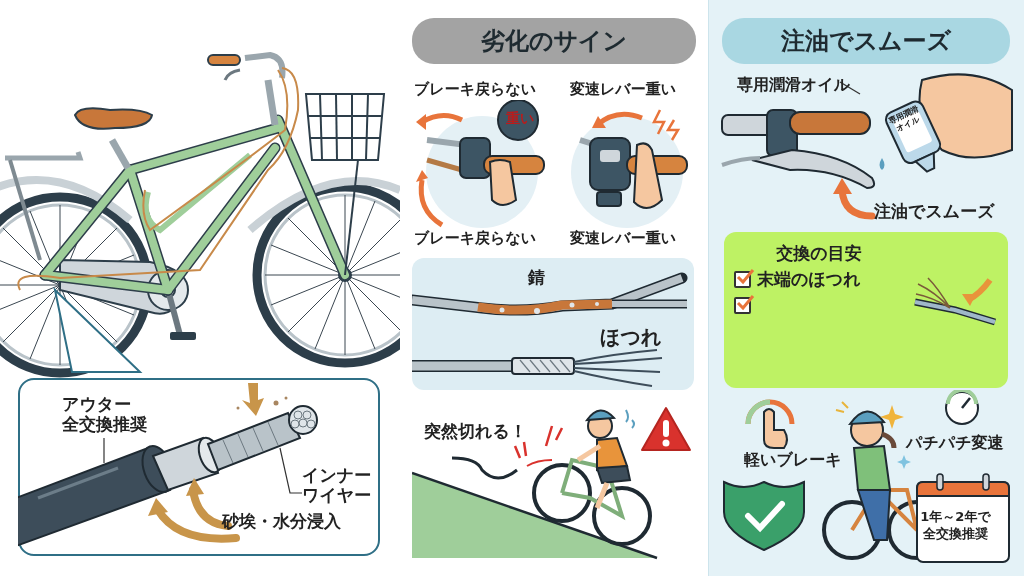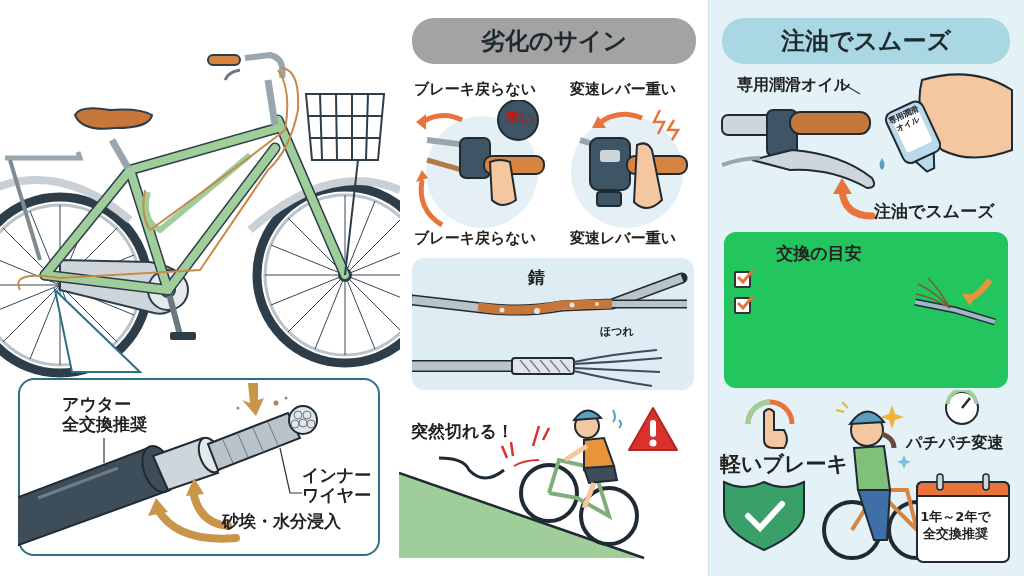--- a/index.html
+++ b/index.html
@@ -12,26 +12,26 @@
   #bike { left: 0; top: 0; width: 400px; height: 380px; }
   
   #callout { left: 18px; top: 378px; width: 362px; height: 178px; border: 2px solid #2f6f86; border-radius: 16px; background: #fff; }
   #callout-svg { left: 18px; top: 378px; width: 362px; height: 178px; }
 
   
   .pill { border-radius: 22px; background: #a3a3a3; display: flex; align-items: center; justify-content: center; font-weight: bold; font-size: 24px; color: #1e2a30; }
   #mid-title { left: 412px; top: 18px; width: 284px; height: 46px; }
   #sign-panel { left: 412px; top: 78px; width: 290px; height: 175px; }
   #cable-panel { left: 412px; top: 258px; width: 282px; height: 132px; background: #ddedf3; border-radius: 12px; }
-  #snap-panel { left: 399px; top: 398px; width: 292px; height: 175px; }
+  #snap-panel { left: 412px; top: 398px; width: 292px; height: 175px; }
 
   
   #right-bg { left: 708px; top: 0; width: 316px; height: 576px; background: #e4f2f7; border-left: 1px solid #cde4ec; }
   #right-title { left: 722px; top: 18px; width: 288px; height: 46px; background: #a9d7e2; }
-  #guide-box { left: 724px; top: 232px; width: 284px; height: 156px; background: #22c55e; border-radius: 12px; }
+  #guide-box { left: 724px; top: 232px; width: 284px; height: 156px; background: #bef264; border-radius: 12px; }
   .chk-row { display: flex; align-items: center; gap: 6px; font-weight: bold; font-size: 17px; color: #222; height: 26px; }
   .chk { width: 17px; height: 17px; border: 2px solid #333; border-radius: 2px; position: relative; background: #fff; }
   .chk svg { position: absolute; left: -1px; top: -5px; }
 </style>
 </head>
 <body>
 
 <svg id="bike" class="abs" viewBox="0 0 400 380">
 
   <g>
@@ -241,21 +241,21 @@
       <line x1="148" y1="102" x2="158" y2="114"></line>
     </g>
     <g fill="none" stroke="#3d4d5a" stroke-width="2">
       <path d="M162 104 Q200 96 245 92"></path>
         <path d="M162 106 Q205 104 250 100"></path>
       <path d="M162 110 Q205 112 248 114"></path>
         <path d="M162 113 Q200 122 240 128"></path>
     </g>
   </svg>
   <div class="abs lbl" style="left:116px;top:8px;font-size:17px;">錆</div>
-  <div class="abs lbl" style="left:188px;top:66px;font-size:11px;">ほつれ</div>
+  <div class="abs lbl" style="left:188px;top:66px;font-size:20px;">ほつれ</div>
 </div>
 
 <div id="snap-panel" class="abs">
   <svg class="abs" style="left:0;top:0;" width="292" height="175" viewBox="0 0 292 175">
     <path d="M0 75 L245 160 L0 160 Z" fill="#9fce9a"></path>
     <line x1="0" y1="75" x2="245" y2="160" stroke="#1f2a32" stroke-width="2.5"></line>
 
     <path d="M40 60 Q65 60 70 72 Q85 88 105 72" fill="none" stroke="#1f2a32" stroke-width="3"></path>
     <path d="M115 68 Q125 62 140 62" fill="none" stroke="#d9322d" stroke-width="2"></path>
     <path d="M103 48 L108 60 M112 44 L114 58 M140 28 L134 48 M150 30 L144 42" stroke="#d9322d" stroke-width="2.5"></path>
@@ -312,20 +312,21 @@
 
 <div id="guide-box" class="abs">
   <div class="abs lbl" style="left:0;width:190px;text-align:center;top:10px;font-size:17px;">交換の目安</div>
   <div class="abs" style="left:10px;top:34px;">
     <div class="chk-row">
       <span class="chk">
           <svg width="20" height="18" viewBox="0 0 20 18">
             <path d="M3 9 L8 14 L18 2" fill="none" stroke="#e8743b" stroke-width="3"></path>
           </svg>
         </span>
+      <span>末端のほつれ</span>
     </div>
     <div class="chk-row">
       <span class="chk">
           <svg width="20" height="18" viewBox="0 0 20 18">
             <path d="M3 9 L8 14 L18 2" fill="none" stroke="#e8743b" stroke-width="3"></path>
           </svg>
         </span>
     </div>
   </div>
   <svg class="abs" style="left:186px;top:40px;" width="90" height="55" viewBox="0 0 90 55">
@@ -369,18 +370,18 @@
     <line x1="250" y1="18" x2="258" y2="8" stroke="#1f2a32" stroke-width="2.5"></line>
   </g>
 
   <g>
     <rect x="205" y="92" width="92" height="80" rx="6" fill="#fff" stroke="#1f2a32" stroke-width="2"></rect>
     <path d="M205 106 L205 98 Q205 92 211 92 L291 92 Q297 92 297 98 L297 106 Z" fill="#e8743b" stroke="#1f2a32" stroke-width="2"></path>
     <rect x="225" y="84" width="6" height="16" rx="3" fill="#cfd6db" stroke="#1f2a32" stroke-width="1.5"></rect>
     <rect x="271" y="84" width="6" height="16" rx="3" fill="#cfd6db" stroke="#1f2a32" stroke-width="1.5"></rect>
   </g>
 </svg>
-<div class="abs lbl" style="left:720px;top:450px;font-size:21px;">軽いブレーキ</div>
+<div class="abs lbl" style="left:744px;top:450px;font-size:16px;">軽いブレーキ</div>
 <div class="abs lbl" style="left:906px;top:433px;font-size:16px;text-align:center;">パチパチ変速</div>
 <div class="abs lbl" style="left:918px;top:508px;font-size:13px;line-height:17px;text-align:center;width:75px;">
   <div>1年～2年で</div>
   <div>全交換推奨</div>
 </div>
 
 </body></html>

